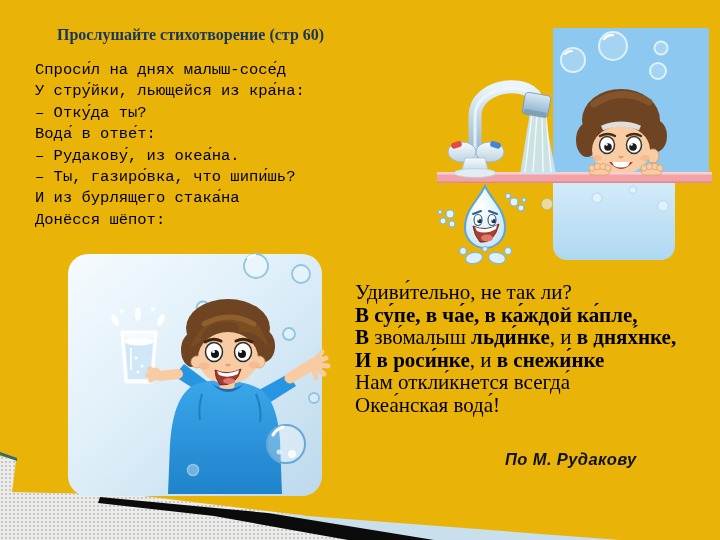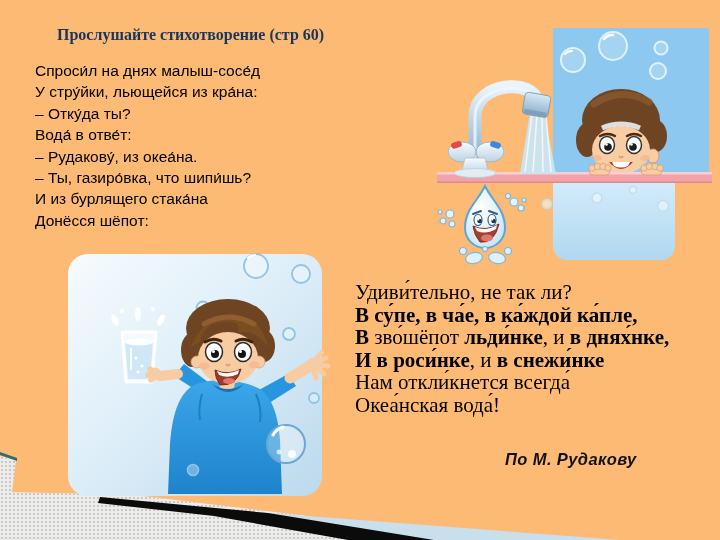--- a/index.html
+++ b/index.html
@@ -1,29 +1,29 @@
 <!DOCTYPE html>
 <html><head>
 <meta charset="utf-8">
 <style>
   html,body{margin:0;padding:0;background:#9a9a9a;}
   #slide{
-    position:relative;width:720px;height:540px;background:#fdba74;
+    position:relative;width:720px;height:540px;background:#eab308;
     overflow:hidden;font-family:"Liberation Sans",sans-serif;
   }
   .abs{position:absolute;}
   
   #title{
     left:57px;top:26px;width:480px;
     font-family:"Liberation Serif",serif;font-weight:bold;font-size:16px;
     color:#17365D;z-index:5;
   }
   #poem1{
     left:35px;top:60px;width:330px;z-index:5;
-    font-family:Liberation Sans, sans-serif;font-size:15.5px;line-height:21.4px;color:#000;
+    font-family:Liberation Mono, monospace;font-size:15.5px;line-height:21.4px;color:#000;
   }
   #poem2{
     left:355px;top:281px;width:330px;z-index:5;
     font-family:"Liberation Serif",serif;font-size:21px;line-height:22.6px;color:#000;
   }
   #poem2 .b{font-weight:bold;}
   #attribution{
     left:505px;top:450px;width:190px;z-index:5;
     font-family:"Liberation Sans",sans-serif;font-style:italic;font-size:16.5px;
     letter-spacing:.4px;color:#111;font-weight:bold;
@@ -71,21 +71,21 @@
       <div>Вода́ в отве́т:</div>
       <div>– Рудакову́, из океа́на.</div>
       <div>– Ты, газиро́вка, что шипи́шь?</div>
       <div>И из бурлящего стака́на</div>
       <div>Донёсся шёпот:</div>
     </div>
 
   <div class="abs" id="poem2">
       <div><span>Удиви́тельно, не так ли?</span></div>
       <div><span class="b">В су́пе, в ча́е, в ка́ждой ка́пле,</span></div>
-      <div><span class="b">В</span><span> зво́шёпот </span><span class="b">льди́нке</span><span>, и </span><span class="b">в днях́нке,</span></div>
+      <div><span class="b">В</span><span> зво́малыш </span><span class="b">льди́нке</span><span>, и </span><span class="b">в днях́нке,</span></div>
       <div><span class="b">И в роси́нке</span><span>, и </span><span class="b">в снежи́нке</span></div>
       <div><span>Нам откли́кнется всегда́</span></div>
       <div><span>Океа́нская вода́!</span></div>
     </div>
 
   <div class="abs" id="attribution">По М. Рудакову</div>
 
   <svg class="abs" id="scene-top-right" width="275" height="258" viewBox="0 0 275 258">
     <defs>
       <linearGradient id="chromeH" x1="0" y1="0" x2="0" y2="1">

